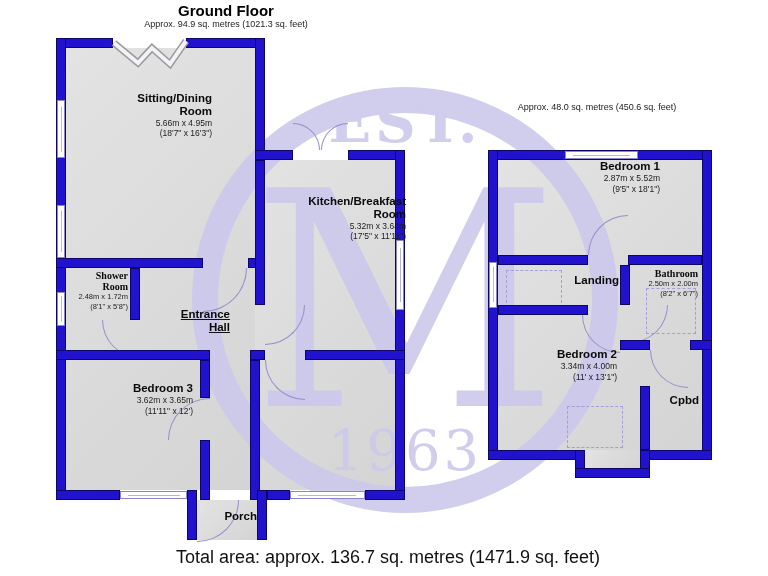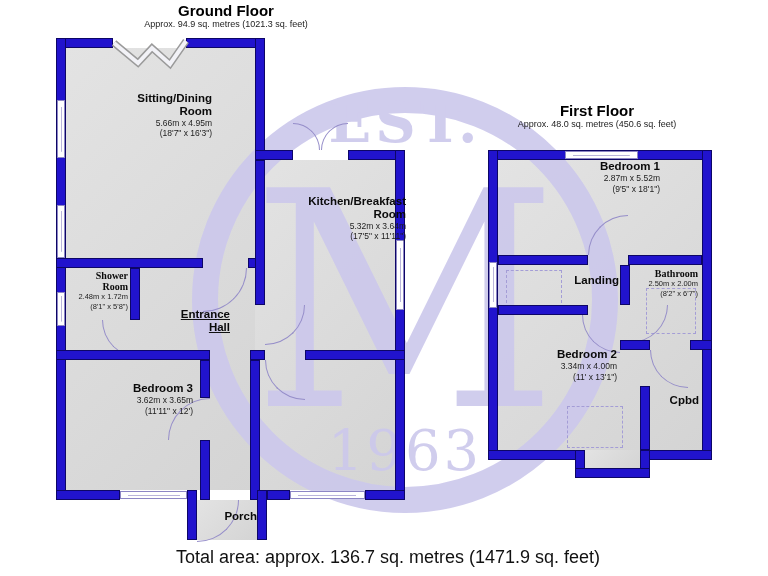--- a/index.html
+++ b/index.html
@@ -117,21 +117,20 @@
   <svg class="zig" style="left:108px;top:34px;" width="84" height="36" viewBox="0 0 84 36">
     <polyline points="6,9 30,29 44,14 62,30 78,7" fill="none" stroke="#9a9a9a" stroke-width="7"></polyline>
     <polyline points="6,9 30,29 44,14 62,30 78,7" fill="none" stroke="#f2f2f7" stroke-width="4"></polyline>
   </svg>
 
   <div class="ftitle" style="left:226px;top:2px;">
     <div class="t">Ground Floor</div>
     <div class="s">Approx. 94.9 sq. metres (1021.3 sq. feet)</div>
   </div>
   <div class="ftitle" style="left:597px;top:102px;">
-    <div class="t">First Floor</div>
     <div class="s">Approx. 48.0 sq. metres (450.6 sq. feet)</div>
   </div>
 
   <div class="lbl" style="left:162px;top:92px;width:100px;">
     <div class="nm">Sitting/Dining Room</div>
     <div class="dm">5.66m x 4.95m</div>
     <div class="dm">(18'7" x 16'3")</div>
   </div>
   <div class="lbl" style="left:348px;top:195px;width:116px;">
     <div class="nm">Kitchen/Breakfast Room</div>

